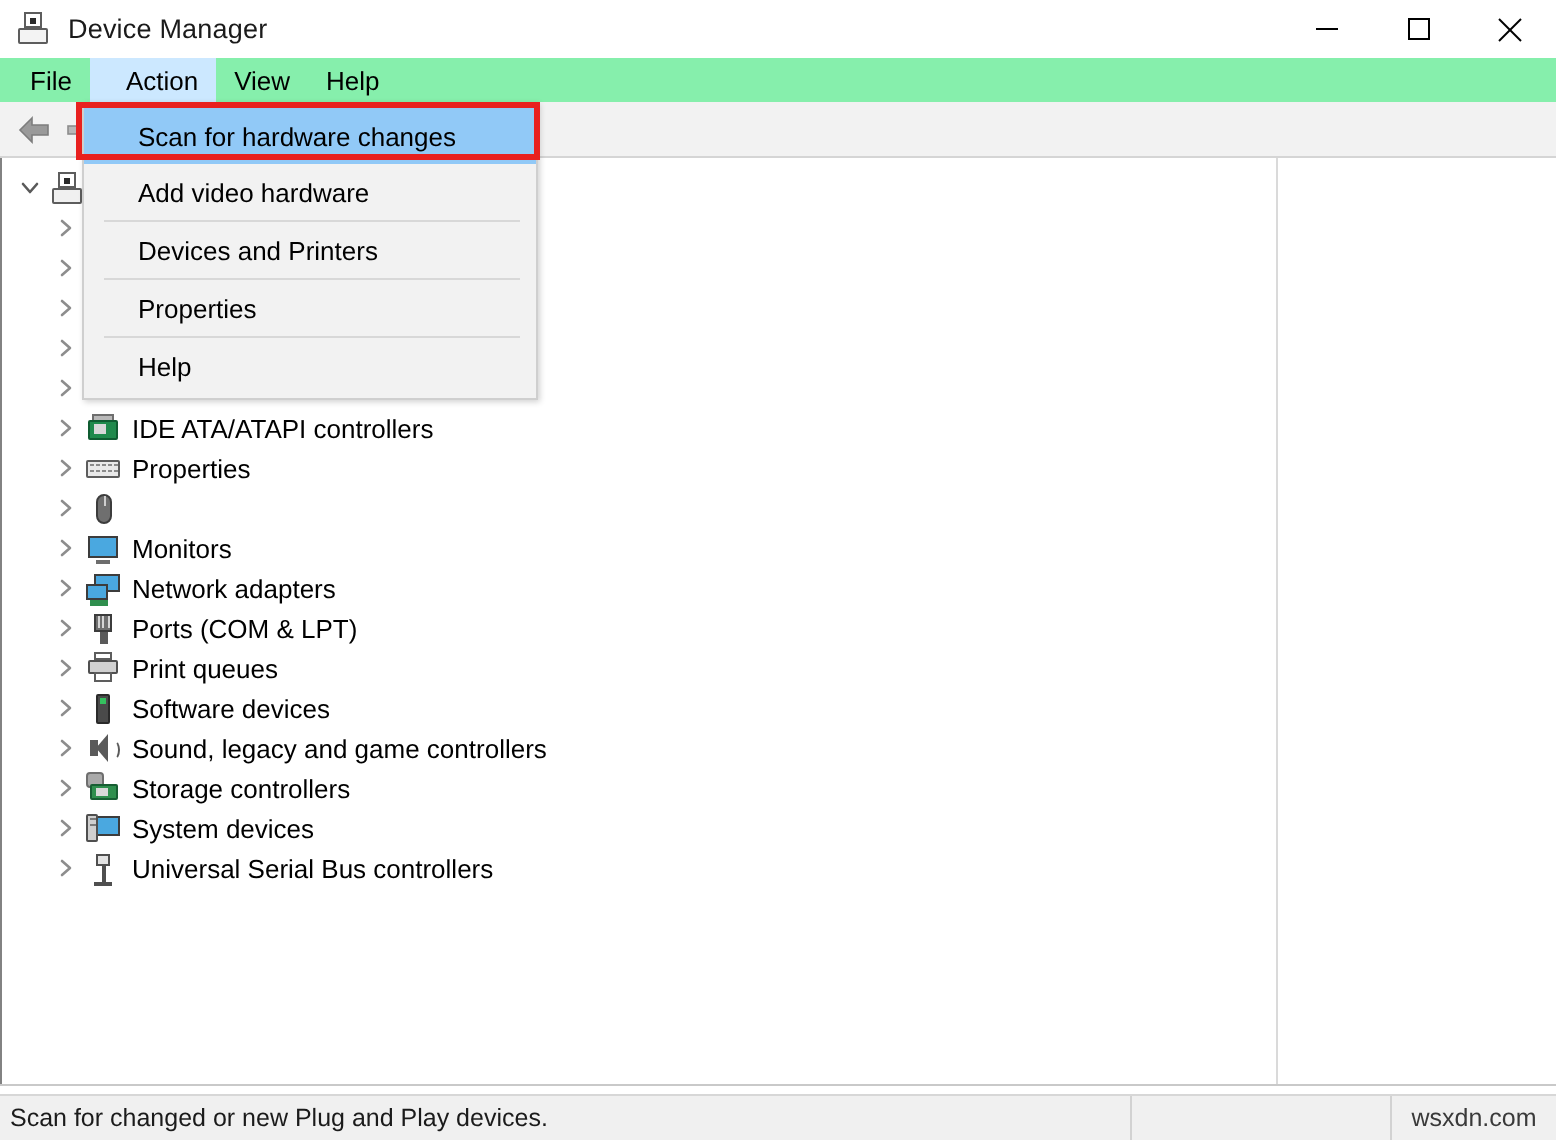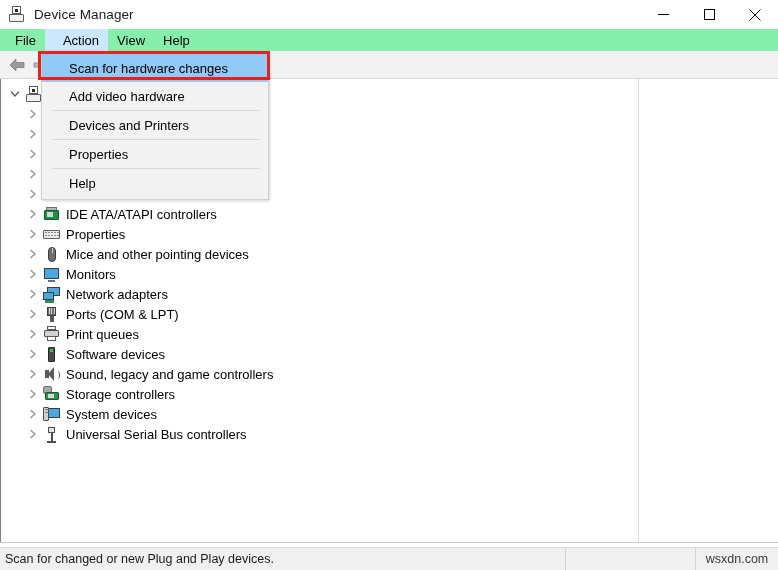--- a/index.html
+++ b/index.html
@@ -532,21 +532,20 @@
       <div class="row child">
         <span class="chev">
             <svg width="10" height="10" viewBox="0 0 10 10">
               <path d="M3 1.5 L7 5 L3 8.5" fill="none" stroke="currentColor" stroke-width="1.3" stroke-linecap="round" stroke-linejoin="round"></path>
             </svg>
           </span>
         <span class="icon ic-mouse">
             <span class="body"></span>
             <span class="split"></span>
           </span>
-        <span class="label">Mice and other pointing devices</span>
       </div>
 
       <div class="row child">
         <span class="chev">
             <svg width="10" height="10" viewBox="0 0 10 10">
               <path d="M3 1.5 L7 5 L3 8.5" fill="none" stroke="currentColor" stroke-width="1.3" stroke-linecap="round" stroke-linejoin="round"></path>
             </svg>
           </span>
         <span class="icon ic-mon">
             <span class="scr"></span>

